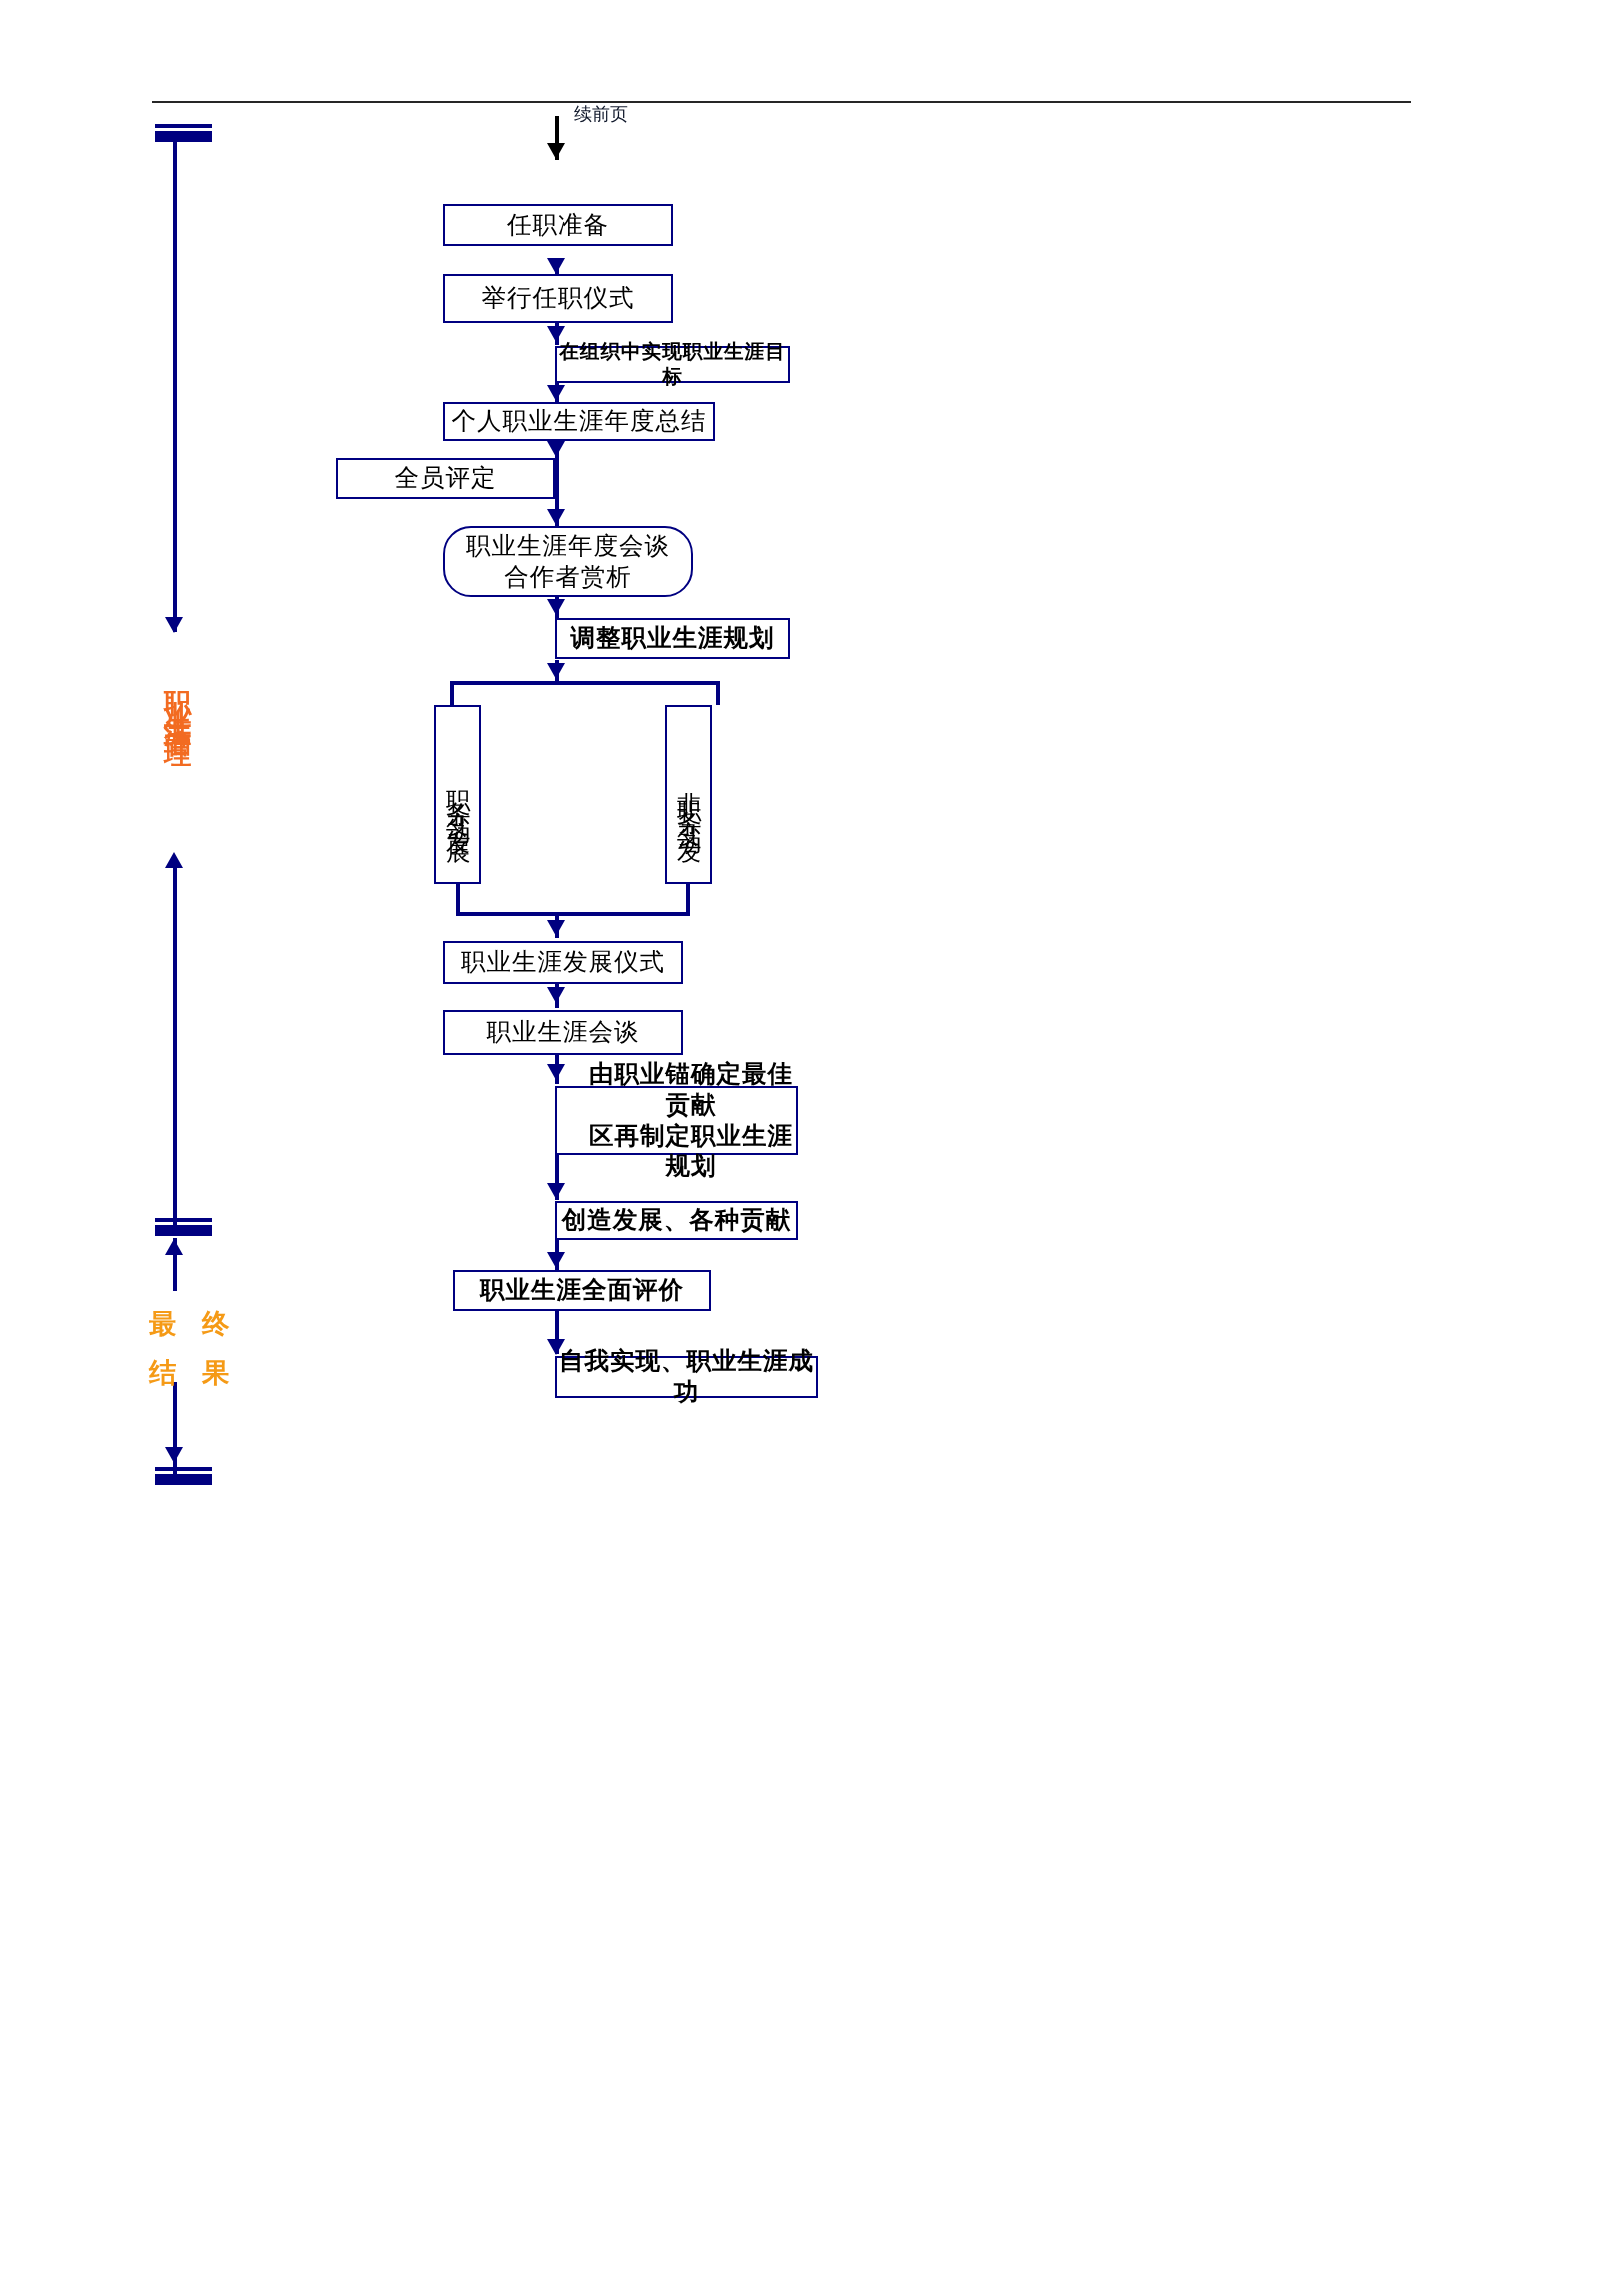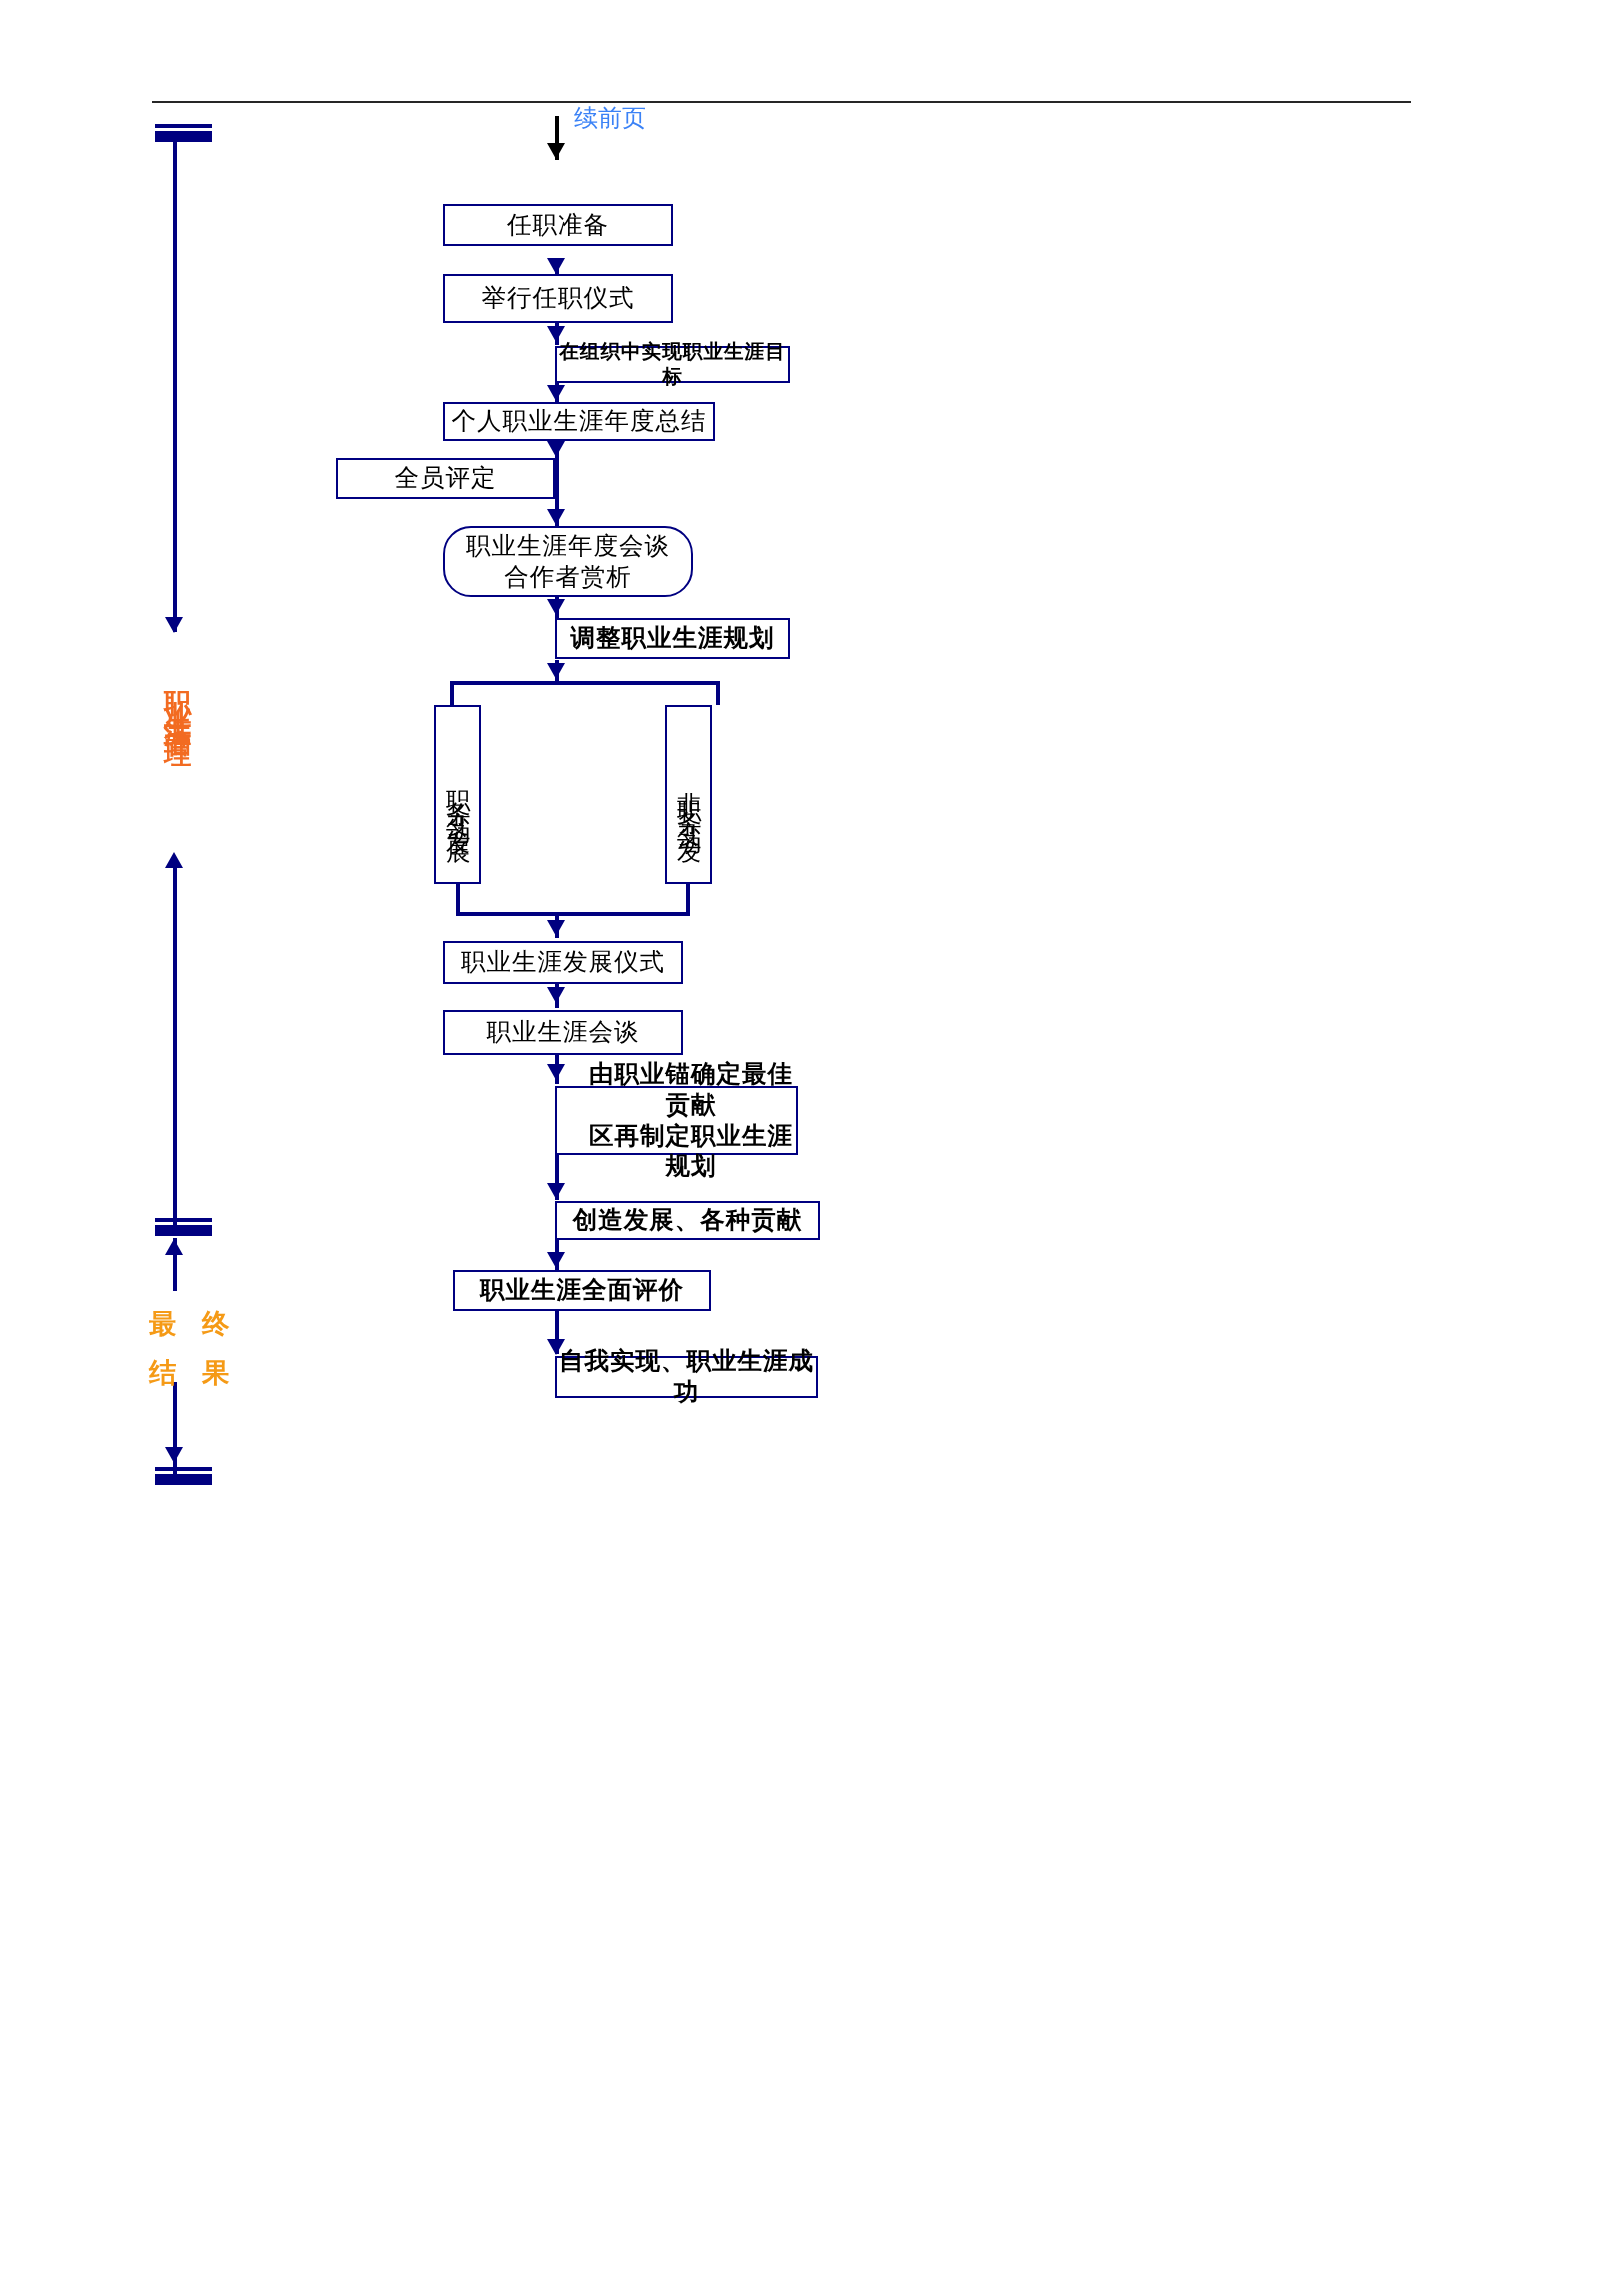--- a/index.html
+++ b/index.html
@@ -101,22 +101,22 @@
   }
   .bracket-thin {
     position: absolute;
     background: #000080;
     height: 3.9px;
     z-index: 4;
   }
   
   .entry-label {
     position: absolute;
-    font-size: 24px;
-    color: #3b82f6;
+    font-size: 18px;
+    color: #0f172a;
     white-space: nowrap;
     z-index: 6;
   }
   .side-label {
     position: absolute;
     color: #F26B21;
     font-weight: bold;
     font-size: 27.4px;
     line-height: 1.52;
     text-align: center;
@@ -231,21 +231,21 @@
   <div class="vline" style="left:555px; top:1055px; height:29px;"></div>
   <div class="arrow-down" style="left:547px; top:1064px;"></div>
 
   <div class="box two-line bold" style="left:555px; top:1086px; width:243px; height:69px;padding-left:29px;">
     <span>由职业锚确定最佳贡献</span>
     <span>区再制定职业生涯规划</span>
   </div>
   <div class="vline" style="left:555px; top:1155px; height:45px;"></div>
   <div class="arrow-down" style="left:547px; top:1183px;"></div>
 
-  <div class="box bold" style="left:555px; top:1201px; width:265px; height:39px;text-align:right;">创造发展、各种贡献</div>
+  <div class="box bold" style="left:555px; top:1201px; width:243px; height:39px;text-align:right;">创造发展、各种贡献</div>
   <div class="vline" style="left:555px; top:1240px; height:31px;"></div>
   <div class="arrow-down" style="left:547px; top:1252px;"></div>
 
   <div class="box bold" style="left:453px; top:1270px; width:258px; height:41px;">职业生涯全面评价</div>
   <div class="vline" style="left:555px; top:1311px; height:43px;"></div>
   <div class="arrow-down" style="left:547px; top:1339px;"></div>
 
   <div class="box bold" style="left:555px; top:1356px; width:263px; height:42px;">自我实现、职业生涯成功</div>
 
 </div>

